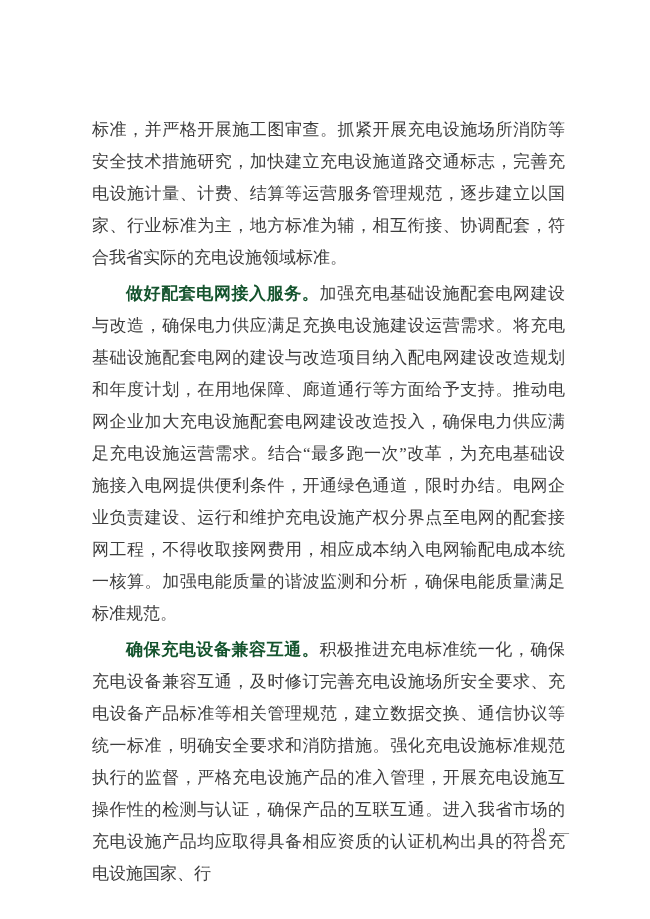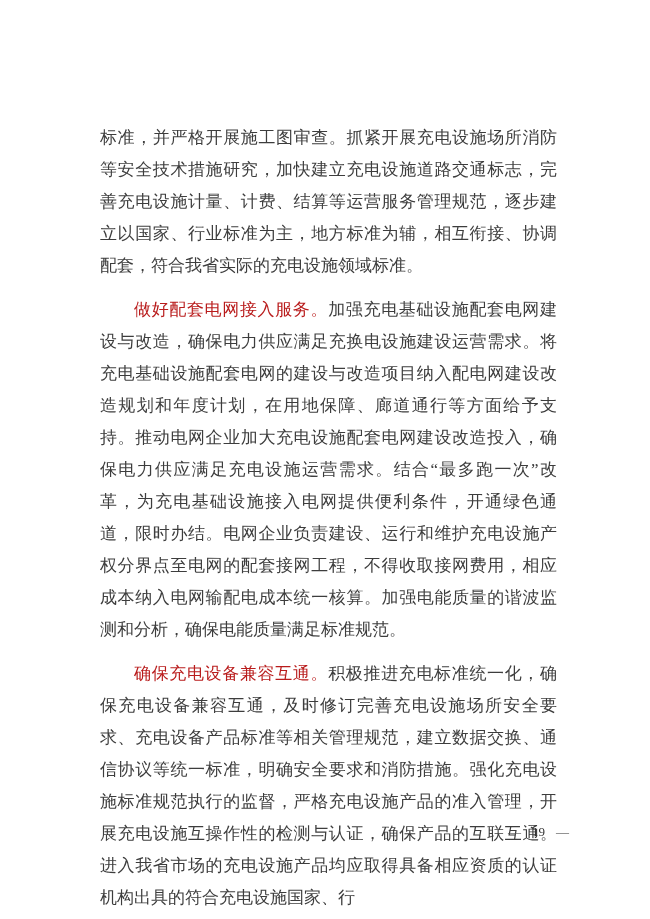--- a/index.html
+++ b/index.html
@@ -19,30 +19,30 @@
     position: absolute;
     left: 88px;
     top: 110px;
     width: 481px;
     font-size: 17px;
     line-height: 32px;
     color: #3d3d3d;
     text-align: justify;
   }
   .para {
-    margin: 12px;
+    margin: 4px;
     padding: 0;
     text-indent: 2em;
   }
   .para.no-indent {
     text-indent: 0;
   }
   .lead {
-    font-weight: normal;
-    color: #b91c1c;
+    font-weight: bold;
+    color: #14532d;
   }
   .footer {
     position: absolute;
     left: 88px;
     top: 820px;
     width: 481px;
     text-align: right;
     font-size: 13px;
     line-height: 24px;
     color: #555555;

